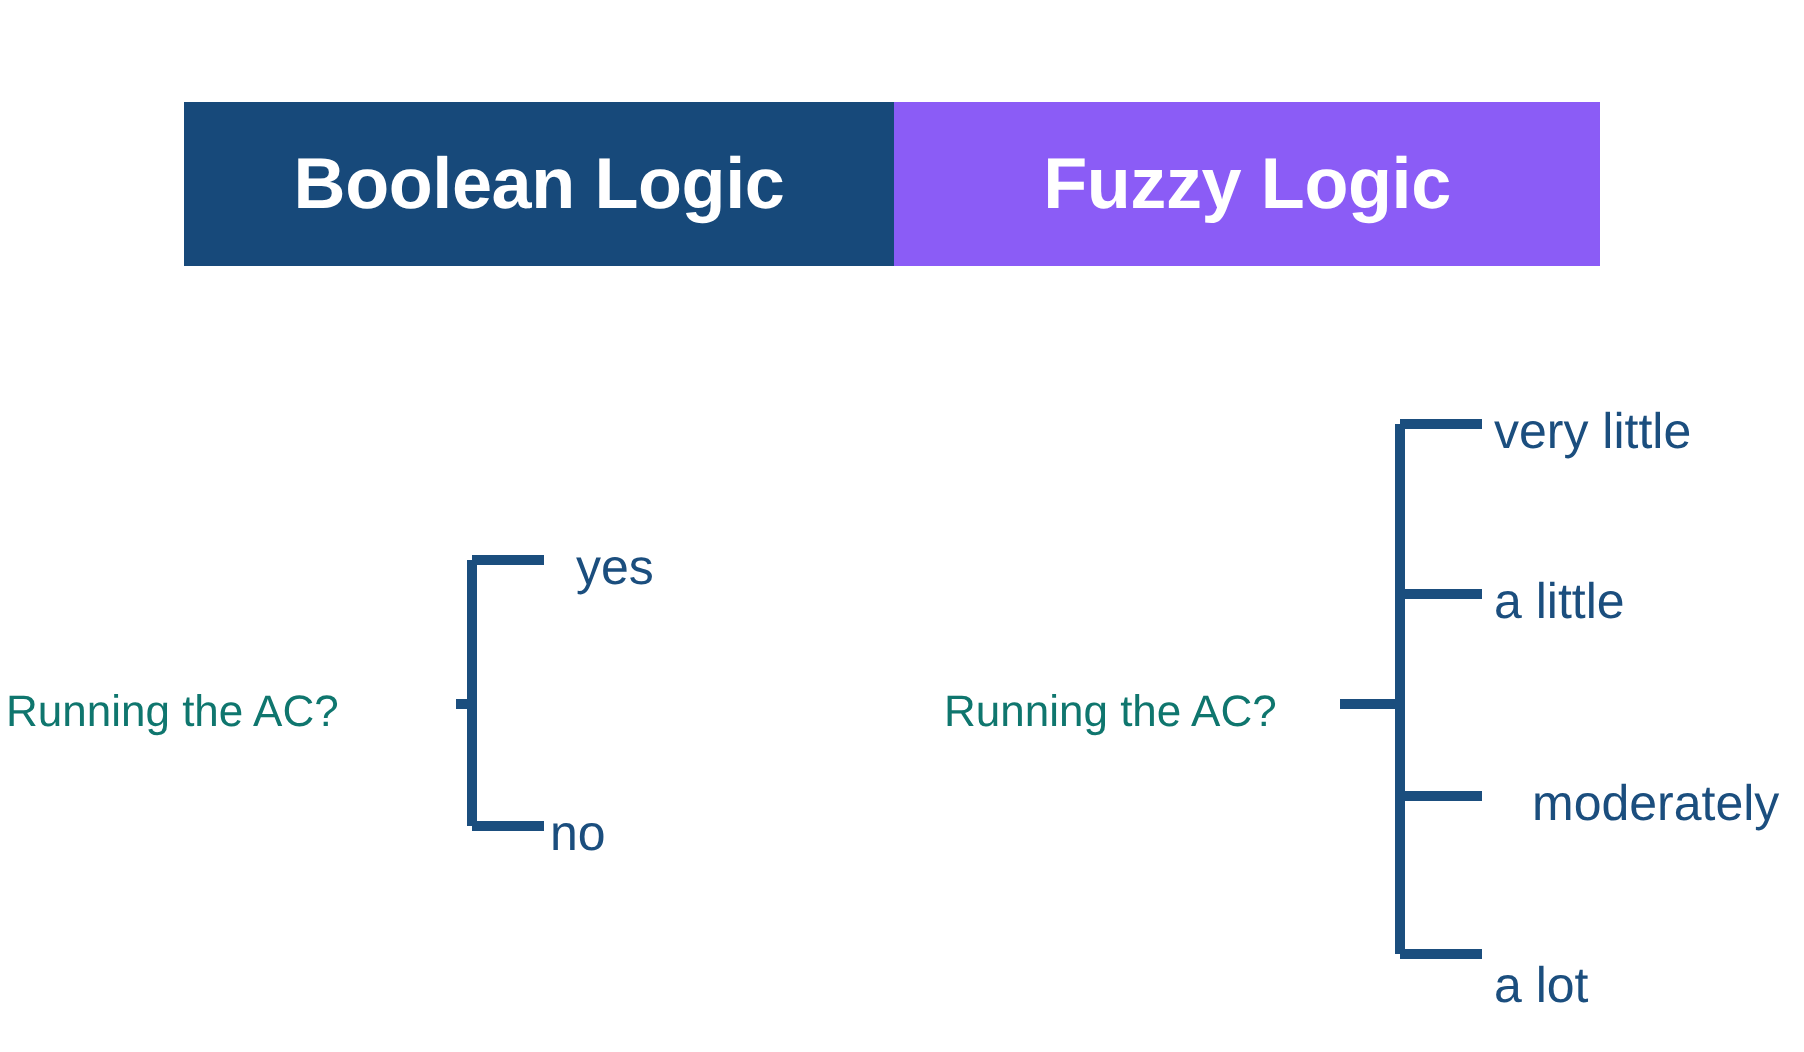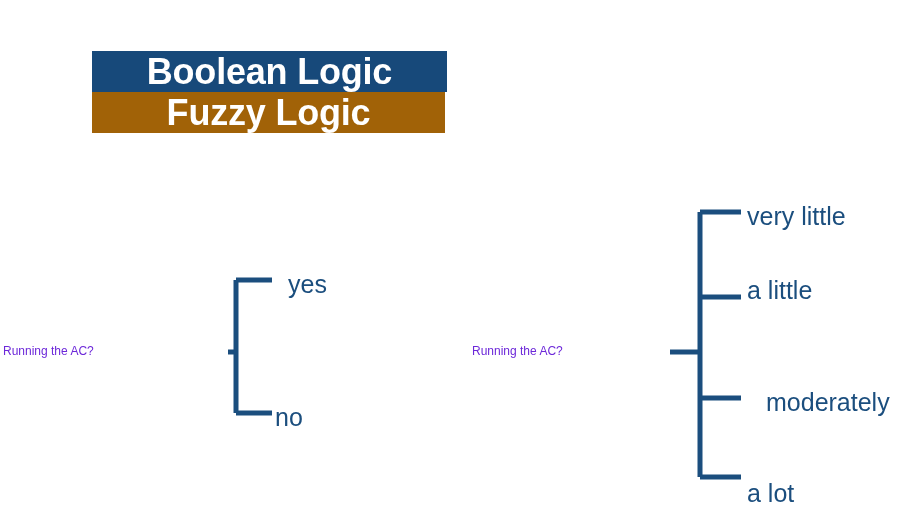--- a/index.html
+++ b/index.html
@@ -17,41 +17,40 @@
   }
 
   
   #header-bar {
     position: absolute;
     left: 92px;
     top: 51px;
     width: 708px;
     height: 82px;
     display: flex;
-    flex-direction: column;
   }
   .header-tab {
     display: flex;
     align-items: center;
     justify-content: center;
     height: 100%;
     color: #ffffff;
     font-size: 36px;
     font-weight: bold;
     letter-spacing: -0.2px;
     line-height: 1;
     user-select: none;
   }
   .header-tab.boolean {
     width: 355px;
     background: #17497a;
   }
   .header-tab.fuzzy {
     width: 353px;
-    background: #a16207;
+    background: #8b5cf6;
   }
 
   
   .tree {
     position: absolute;
   }
   .tree-svg {
     position: absolute;
     left: 0;
     top: 0;
@@ -60,22 +59,22 @@
   .node-label {
     position: absolute;
     font-size: 25px;
     color: #1b4e7e;
     white-space: nowrap;
     line-height: 1;
     user-select: none;
   }
   .root-label {
     position: absolute;
-    font-size: 12px;
-    color: #6d28d9;
+    font-size: 22px;
+    color: #0f766e;
     white-space: nowrap;
     line-height: 1;
     user-select: none;
   }
 
   
   #tree-boolean {
     left: 0px;
     top: 180px;
     width: 440px;
@@ -135,18 +134,18 @@
 
     <line x1="240" y1="218" x2="281" y2="218" stroke="#1b4e7e" stroke-width="5"></line>
 
     <line x1="240" y1="297" x2="281" y2="297" stroke="#1b4e7e" stroke-width="5"></line>
   </svg>
 
   <div class="root-label" style="left:12px; top:165px;">Running the AC?</div>
 
   <div class="node-label" style="left:287px; top:24px;">very little</div>
 
-  <div class="node-label" style="left:287px; top:98px;">a little</div>
+  <div class="node-label" style="left:287px; top:109px;">a little</div>
 
   <div class="node-label" style="left:287px; top:210px;margin-left:19px;">moderately</div>
 
   <div class="node-label" style="left:287px; top:289px;margin-top:12px;">a lot</div>
 </div>
 
 </body></html>

